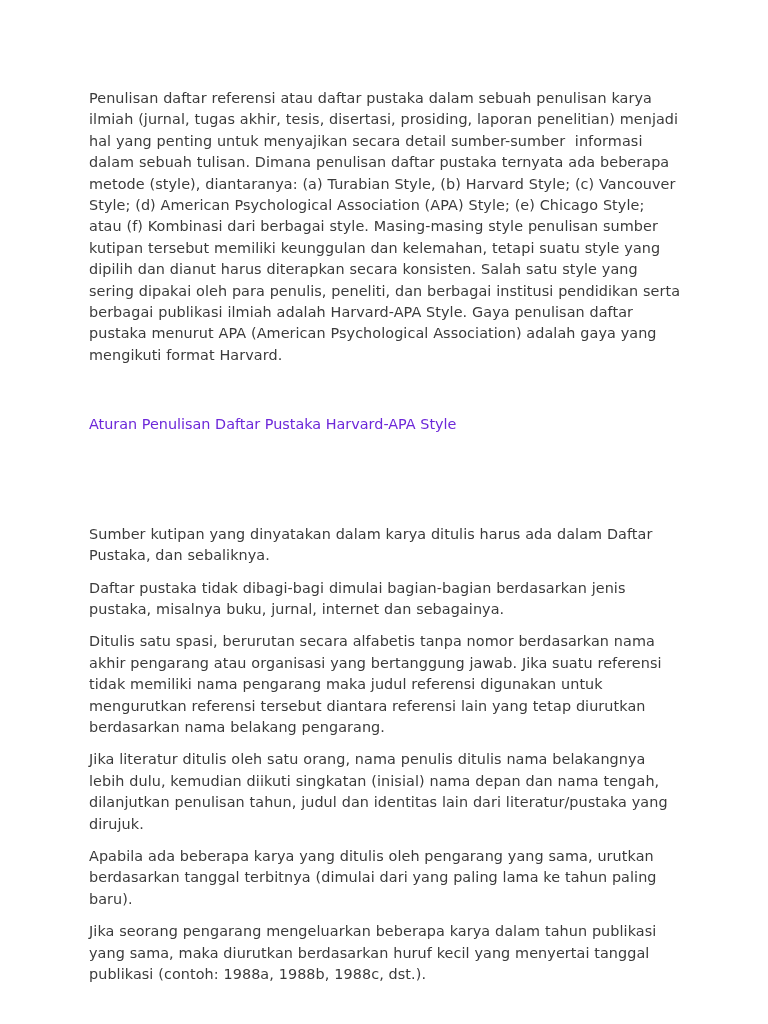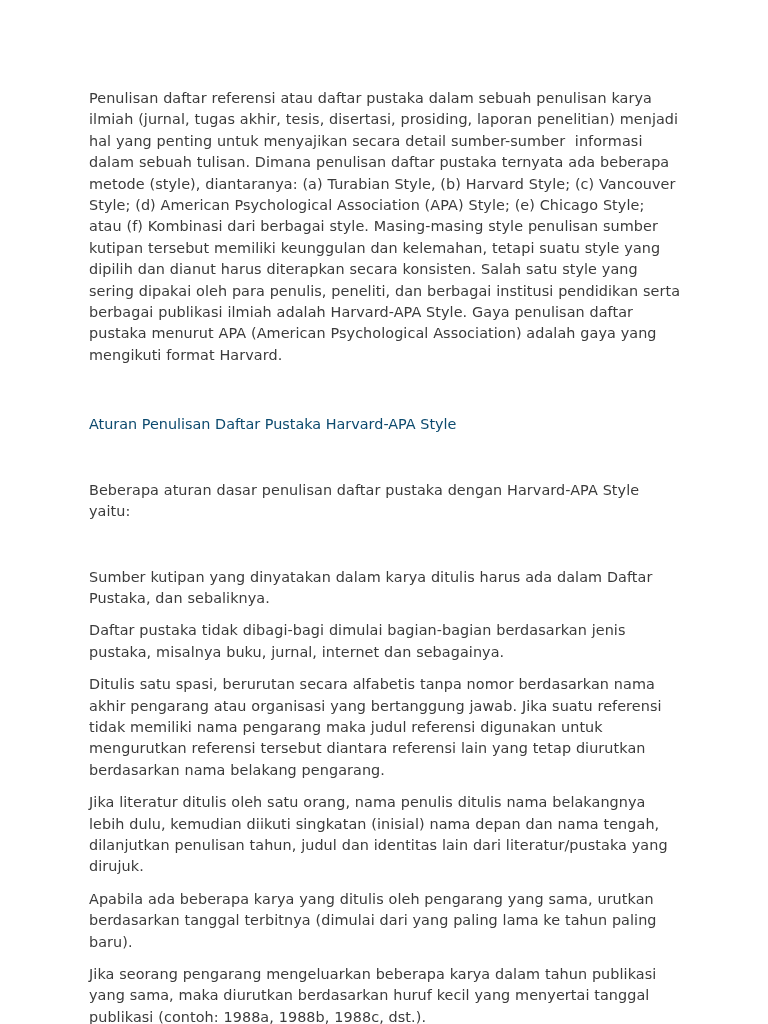--- a/index.html
+++ b/index.html
@@ -45,39 +45,38 @@
   
   .gap-intro-heading { height: 48px; }
   .gap-heading-lead  { height: 44px; }
   .gap-lead-rules    { height: 44px; }
   .gap-rule          { height: 11px; }
 
   .heading {
     font-size: 14.4px;
     line-height: 21.4px;
     font-weight: normal;
-    color: #0c4a6e;
+    color: #6d28d9;
     margin: 0;
   }
 </style>
 </head>
 <body>
 
 <div class="page">
   <div class="content">
 
     <p class="para">Penulisan daftar referensi atau daftar pustaka dalam sebuah penulisan karya ilmiah (jurnal, tugas akhir, tesis, disertasi, prosiding, laporan penelitian) menjadi hal yang penting untuk menyajikan secara detail sumber-sumber  informasi dalam sebuah tulisan. Dimana penulisan daftar pustaka ternyata ada beberapa metode (style), diantaranya: (a) Turabian Style, (b) Harvard Style; (c) Vancouver Style; (d) American Psychological Association (APA) Style; (e) Chicago Style; atau (f) Kombinasi dari berbagai style. Masing-masing style penulisan sumber kutipan tersebut memiliki keunggulan dan kelemahan, tetapi suatu style yang dipilih dan dianut harus diterapkan secara konsisten. Salah satu style yang sering dipakai oleh para penulis, peneliti, dan berbagai institusi pendidikan serta berbagai publikasi ilmiah adalah Harvard-APA Style. Gaya penulisan daftar pustaka menurut APA (American Psychological Association) adalah gaya yang mengikuti format Harvard.</p>
 
     <div class="gap-intro-heading"></div>
 
     <p class="heading">Aturan Penulisan Daftar Pustaka Harvard-APA Style</p>
 
     <div class="gap-heading-lead"></div>
 
-    <p class="para">Beberapa aturan dasar penulisan daftar pustaka dengan Harvard-APA Style yaitu:</p>
 
     <div class="gap-lead-rules"></div>
 
     <p class="para">Sumber kutipan yang dinyatakan dalam karya ditulis harus ada dalam Daftar Pustaka, dan sebaliknya.</p>
     <div class="gap-rule"></div>
 
     <p class="para">Daftar pustaka tidak dibagi-bagi dimulai bagian-bagian berdasarkan jenis pustaka, misalnya buku, jurnal, internet dan sebagainya.</p>
     <div class="gap-rule"></div>
 
     <p class="para">Ditulis satu spasi, berurutan secara alfabetis tanpa nomor berdasarkan nama akhir pengarang atau organisasi yang bertanggung jawab. Jika suatu referensi tidak memiliki nama pengarang maka judul referensi digunakan untuk mengurutkan referensi tersebut diantara referensi lain yang tetap diurutkan berdasarkan nama belakang pengarang.</p>

